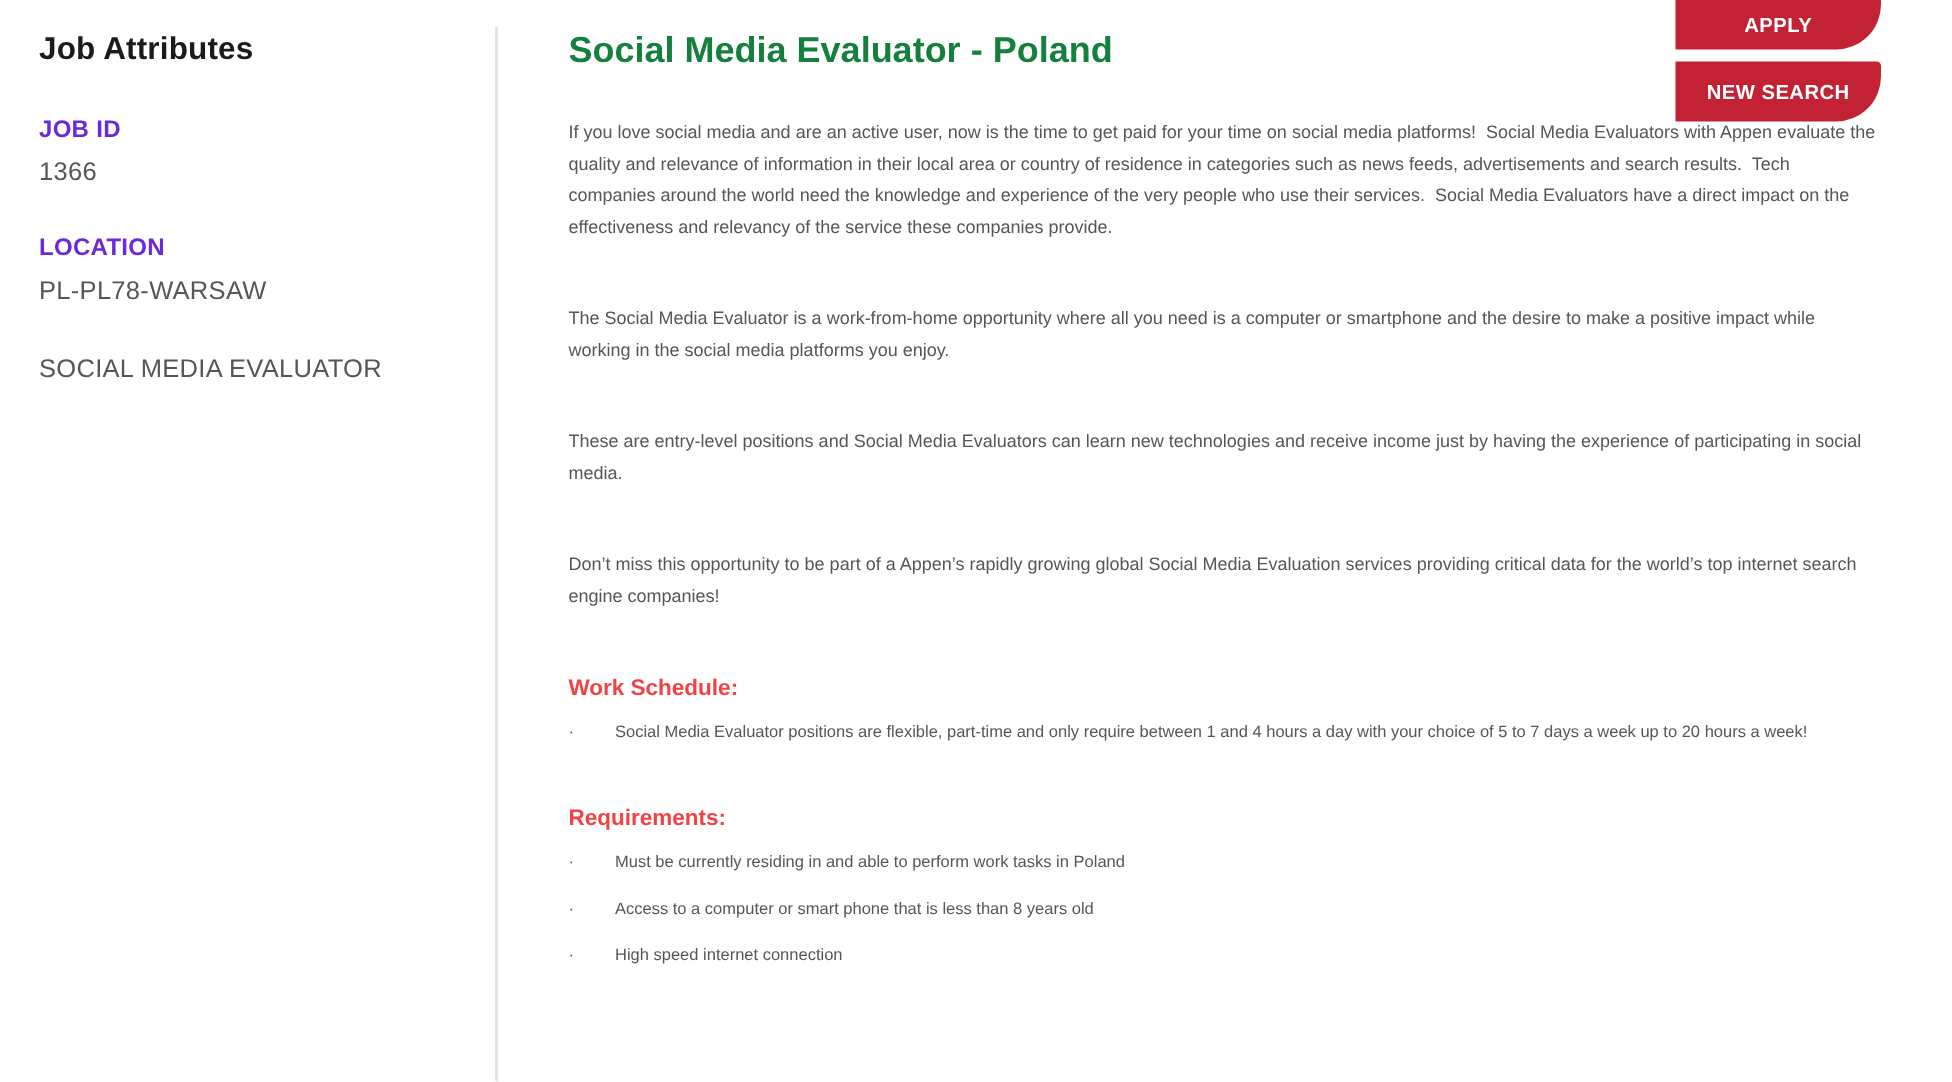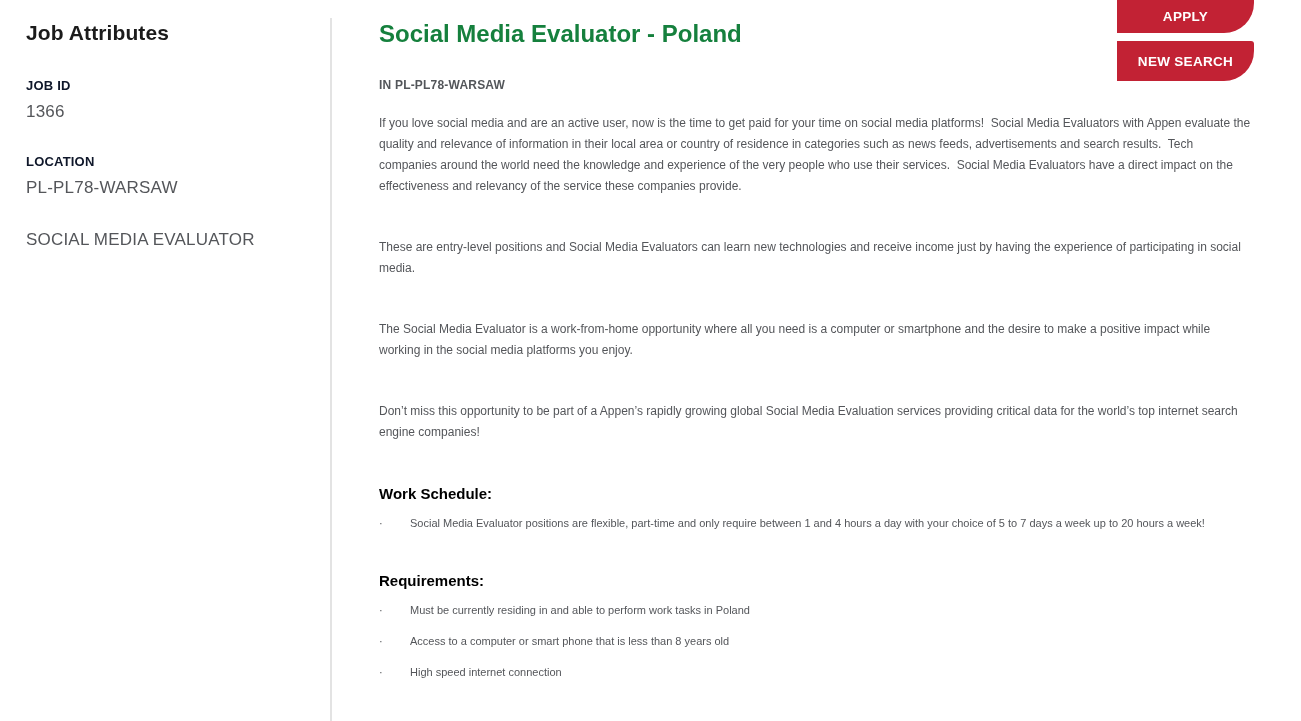--- a/index.html
+++ b/index.html
@@ -28,23 +28,23 @@
   .sidebar-title {
     margin: 0;
     font-size: 21px;
     line-height: 26px;
     font-weight: 700;
     color: #1b1b1b;
     letter-spacing: 0.1px;
   }
   .attr-group { margin-top: 32px; }
   .attr-label {
-    font-size: 13px;
+    font-size: 16px;
     font-weight: 700;
-    color: #0f172a;
+    color: #6d28d9;
     letter-spacing: 0.2px;
   }
   .attr-value {
     margin-top: 9px;
     font-size: 17px;
     color: #54565a;
     letter-spacing: 0.2px;
   }
   .v-divider {
     position: absolute;
@@ -83,21 +83,21 @@
     font-size: 12px;
     line-height: 21px;
   }
   .section { margin: 0; }
   .section + .section { margin-top: 36px; }
   .section-heading {
     margin: 0 0 9px 0;
     font-size: 15px;
     line-height: 21px;
     font-weight: 700;
-    color: #000000;
+    color: #ef4444;
   }
   .bullet {
     margin: 0 0 10px 0;
     font-size: 11px;
     line-height: 21px;
   }
   .bullet .dot {
     display: inline-block;
     width: 31px;
   }
@@ -143,25 +143,24 @@
 
     <div class="attr-group">
       <div class="attr-value">SOCIAL MEDIA EVALUATOR</div>
     </div>
   </aside>
 
   <div class="v-divider"></div>
 
   <main class="content">
     <h1 class="job-title">Social Media Evaluator - Poland</h1>
-    <div class="loc-line">IN PL-PL78-WARSAW</div>
 
     <p class="para">If you love social media and are an active user, now is the time to get paid for your time on social media platforms!&nbsp; Social Media Evaluators with Appen evaluate the quality and relevance of information in their local area or country of residence in categories such as news feeds, advertisements and search results.&nbsp; Tech companies around the world need the knowledge and experience of the very people who use their services.&nbsp; Social Media Evaluators have a direct impact on the effectiveness and relevancy of the service these companies provide.</p>
+    <p class="para">The Social Media Evaluator is a work-from-home opportunity where all you need is a computer or smartphone and the desire to make a positive impact while working in the social media platforms you enjoy.</p>
     <p class="para">These are entry-level positions and Social Media Evaluators can learn new technologies and receive income just by having the experience of participating in social media.</p>
-    <p class="para">The Social Media Evaluator is a work-from-home opportunity where all you need is a computer or smartphone and the desire to make a positive impact while working in the social media platforms you enjoy.</p>
     <p class="para">Don’t miss this opportunity to be part of a Appen’s rapidly growing global Social Media Evaluation services providing critical data for the world’s top internet search engine companies!</p>
 
     <section class="section">
       <h3 class="section-heading">Work Schedule:</h3>
       <p class="bullet"><span class="dot">·</span><span>Social Media Evaluator positions are flexible, part-time and only require between 1 and 4 hours a day with your choice of 5 to 7 days a week up to 20 hours a week!</span></p>
     </section>
 
     <section class="section">
       <h3 class="section-heading">Requirements:</h3>
       <p class="bullet"><span class="dot">·</span><span>Must be currently residing in and able to perform work tasks in Poland</span></p>

